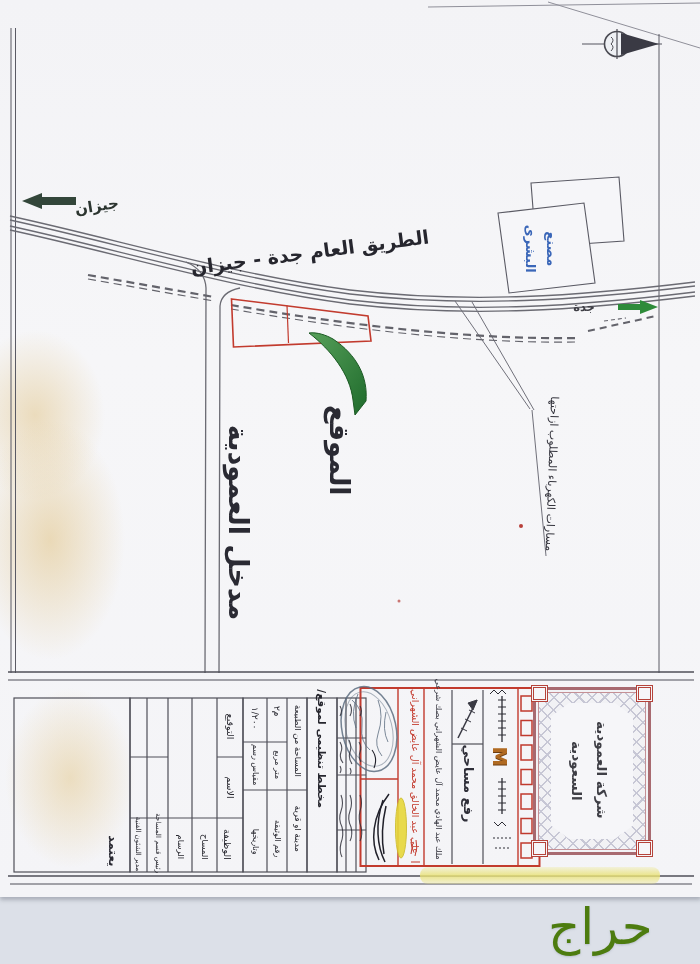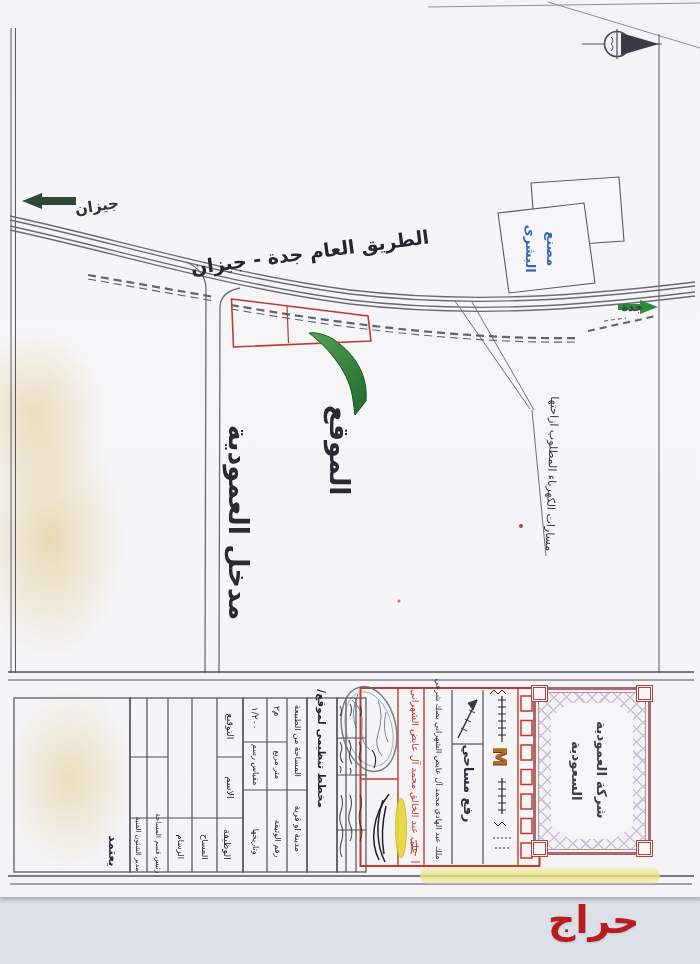--- a/index.html
+++ b/index.html
@@ -26,22 +26,22 @@
     background-image:
       repeating-linear-gradient(45deg,#c7c7d5 0 1.5px,transparent 1.5px 9px),
       repeating-linear-gradient(-45deg,#c7c7d5 0 1.5px,transparent 1.5px 9px);
     border:1px solid #c59095;}
   .panel{position:absolute;left:15px;top:13px;right:15px;bottom:13px;background:#f6f6f9;
     clip-path:polygon(22% 0%,78% 0%,100% 10%,100% 90%,78% 100%,22% 100%,0% 90%,0% 10%);}
   .knot{position:absolute;width:17px;height:17px;border:3px double #b5433a;box-sizing:border-box;background:#f6f6f9;}
   .yellowband{position:absolute;left:420px;top:867px;width:240px;height:17px;border-radius:8px;
     background:linear-gradient(180deg,rgba(236,230,132,.25),rgba(233,226,120,.85),rgba(236,230,132,.3));}
   #watermark{
-    position:absolute;left:548px;top:898px;font-size:38px;font-weight:700;
-    color:#b91c1c;letter-spacing:7px;direction:rtl;
+    position:absolute;left:548px;top:898px;font-size:50px;font-weight:400;
+    color:#4d7c0f;letter-spacing:7px;direction:rtl;
     text-shadow:0 1px 2px rgba(150,158,175,.5), 0 0 1px #e7eaf0;
   }
 </style>
 </head>
 <body>
 
 <div id="paper"></div>
 
 <div class="stain" style="left:-35px;top:330px;width:140px;height:170px;background:radial-gradient(closest-side,rgba(226,198,140,.55),rgba(226,198,140,0));"></div>
 <div class="stain" style="left:-25px;top:420px;width:150px;height:240px;background:radial-gradient(closest-side,rgba(226,198,140,.6),rgba(226,198,140,0));"></div>
@@ -198,21 +198,21 @@
 
   <g stroke="#c3392c" stroke-width="1" fill="none">
     <path d="M 411 842 q 2 6 0 12 M 416 840 q 2 8 -1 16 M 411 862 h 9"></path>
   </g>
 </svg>
 
 <div class="lbl" style="left:190px;top:242px;width:240px;font-size:19px;font-weight:bold;transform:rotate(-7.5deg);">الطريق العام جدة - جيزان</div>
 
 <div class="lbl" style="left:62px;top:198px;width:70px;font-size:15px;font-weight:bold;color:#2c3530;transform:rotate(-9deg);">جيزان</div>
 
-<div class="lbl" style="left:612px;top:301px;width:40px;font-size:11.5px;font-weight:bold;color:#3f3f46;">جدة</div>
+<div class="lbl" style="left:564px;top:301px;width:40px;font-size:11.5px;font-weight:bold;color:#3f3f46;">جدة</div>
 
 <div class="lbl r90" style="left:500px;top:228px;width:80px;font-size:13px;font-weight:bold;color:#3a66b8;line-height:1.6;">
   <div>مصنع</div>
   <div>البشرى</div>
 </div>
 
 <div class="lbl r90" style="left:294px;top:435px;width:90px;font-size:27px;font-weight:bold;color:#2a2a33;">الموقع</div>
 
 <div class="lbl r90" style="left:136px;top:507px;width:205px;font-size:27px;font-weight:bold;color:#2a2a33;">مدخل العمودية</div>
 

